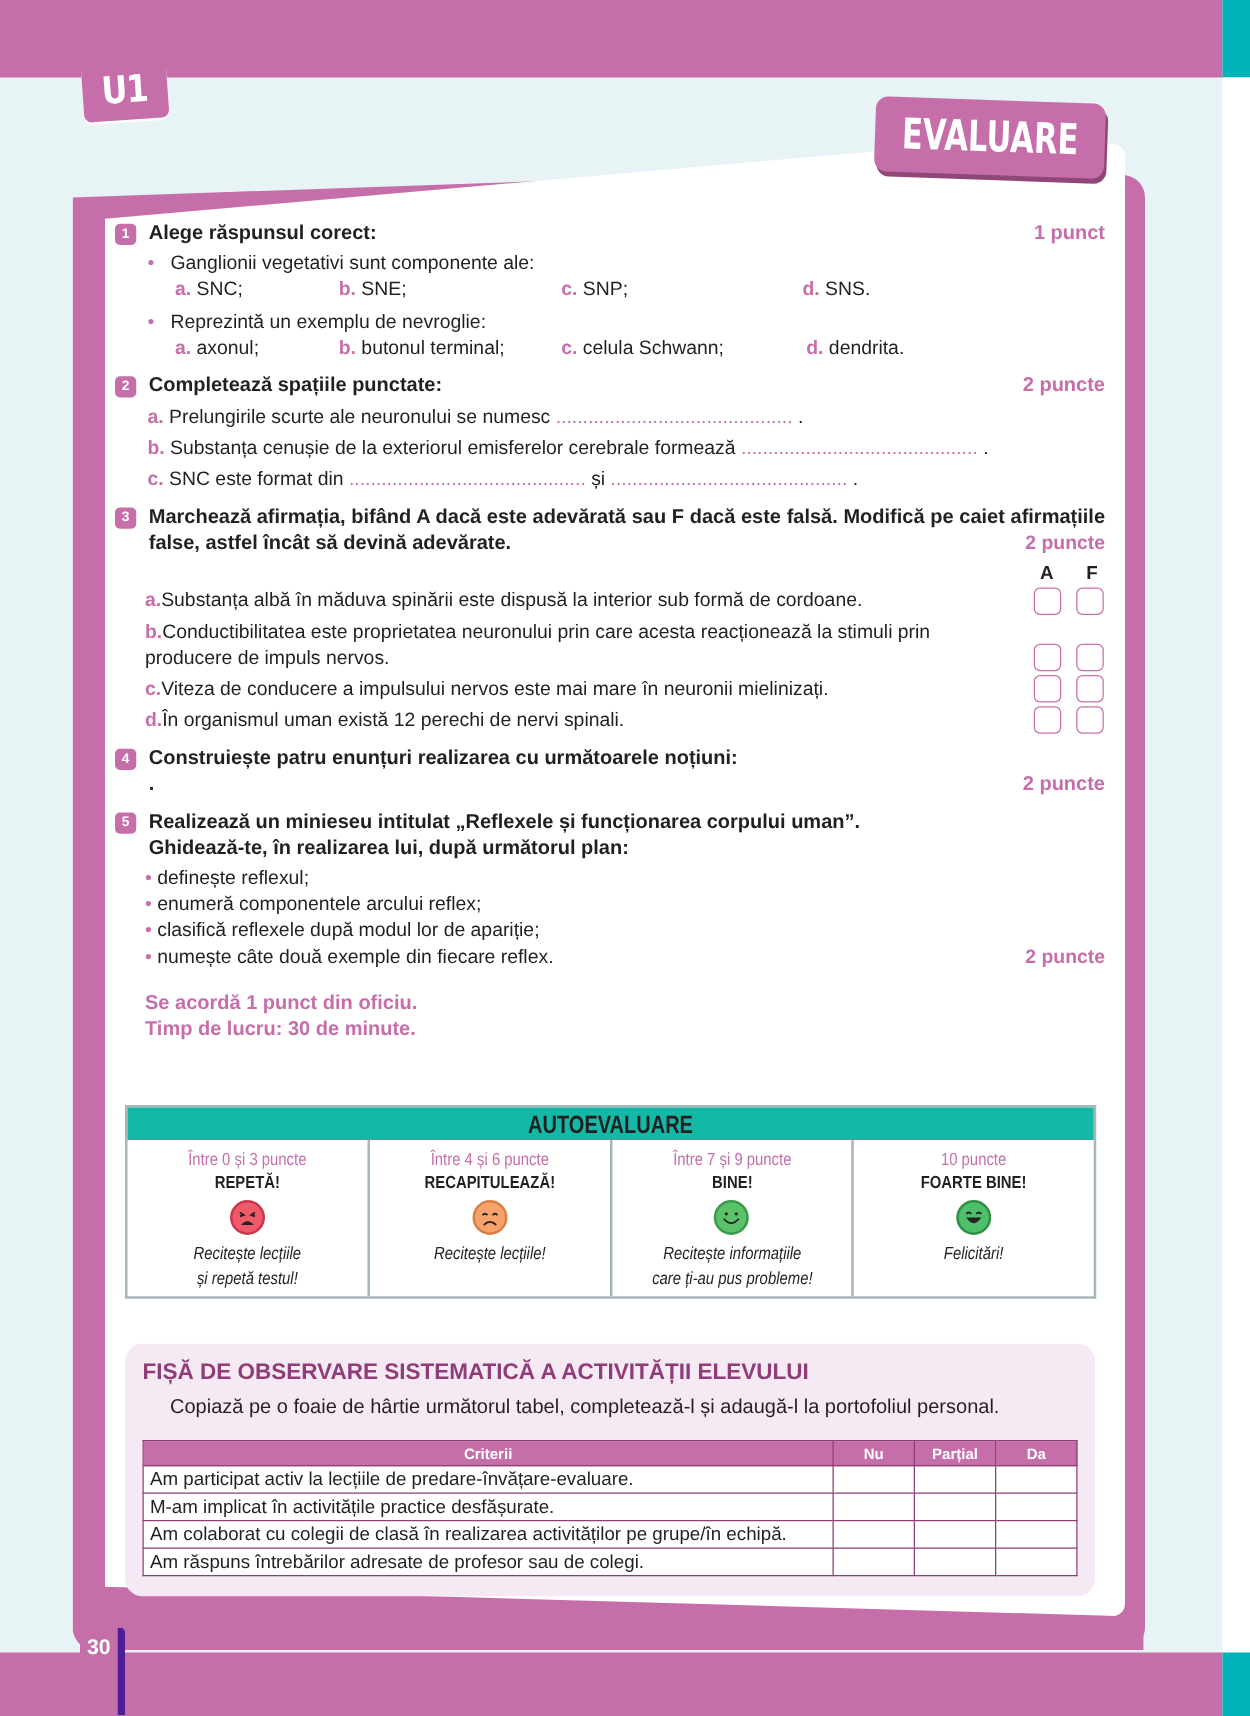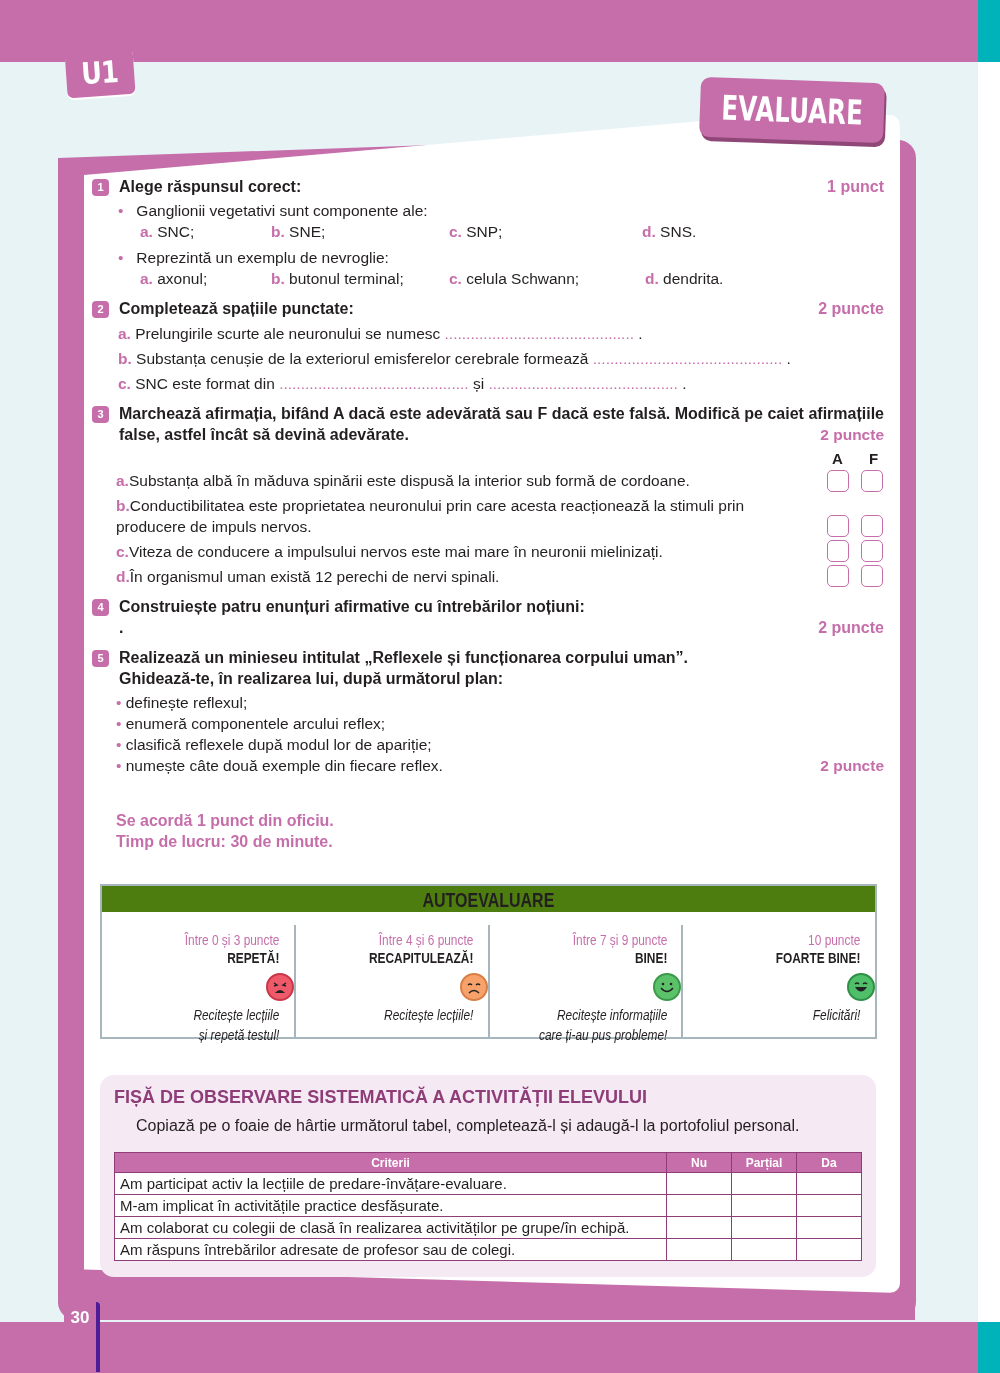--- a/index.html
+++ b/index.html
@@ -33,42 +33,42 @@
   .bullet { color: #c66eaa; }
   .opt-row { display: flex; padding-left: 48px; }
   .opt { white-space: nowrap; }
   .fill-row { padding-left: 26px; margin-top: 4px; }
   .dots { color: #c66eaa; letter-spacing: 0; }
 
   .af-hdr { position: absolute; left: 832px; top: 450px; font-weight: bold; font-size: 15px; }
   .af-hdr span { position: absolute; }
   .cb { position: absolute; width: 22px; height: 22px; border: 1.5px solid #c66eaa; border-radius: 5px; background: #fff; }
 
-  .footer-note { position: absolute; left: 116px; top: 810px; color: #c66eaa; font-weight: bold; font-size: 16px; line-height: 21px; }
+  .footer-note { position: absolute; left: 116px; top: 792px; color: #c66eaa; font-weight: bold; font-size: 16px; line-height: 21px; }
 
   .auto { position: absolute; left: 100px; top: 884px; width: 777px; height: 155px; border: 2px solid #a7b6bd; background: #fff; }
-  .auto-title { height: 26px; background: #4d7c0f; text-align: center; font-weight: bold; font-size: 20px; line-height: 28px; }
+  .auto-title { height: 26px; background: #14b8a6; text-align: center; font-weight: bold; font-size: 20px; line-height: 28px; }
   .auto-title span { display: inline-block; transform: scaleX(0.8); }
   .auto-cols { display: flex; height: 125px; }
-  .auto-col { flex: 1; border-right: 2px solid #a7b6bd; text-align: right; padding-top: 6px; margin-top: 13px; }
+  .auto-col { flex: 1; border-right: 2px solid #a7b6bd; text-align: center; padding-top: 6px; }
   .auto-col:last-child { border-right: none; }
   .a-range { color: #c66eaa; font-size: 14px; line-height: 18px; transform: scaleX(0.85); }
   .a-verdict { font-weight: bold; font-size: 14px; line-height: 19px; transform: scaleX(0.85); }
   .a-msg { font-style: italic; font-size: 14px; line-height: 20px; transform: scaleX(0.85); }
   .face { display: inline-block; width: 28px; height: 28px; border-radius: 50%; margin: 5px 0 4px; border: 2px solid; position: relative; }
 
   .fisa { position: absolute; left: 100px; top: 1075px; width: 776px; height: 202px; background: #f5eaf4; border-radius: 14px; }
   .fisa-title { position: absolute; left: 14px; top: 12px; color: #8f3d78; font-weight: bold; font-size: 18px; }
   .fisa-sub { position: absolute; left: 36px; top: 42px; font-size: 16px; }
   .fisa-table { position: absolute; left: 14px; top: 77px; width: 748px; border-collapse: collapse; font-size: 15px; background: #fff; }
   .fisa-table th { background: #c66eaa; color: #fff; font-weight: bold; height: 20px; border: 1.5px solid #8f3d78; font-size: 12px; }
   .fisa-table td { border: 1.5px solid #8f3d78; height: 22px; padding-left: 5px; }
   .fisa-table td.cell { width: 65px; }
 
-  .page-num { position: absolute; left: 64px; top: 1302px; width: 36px; height: 70px; background: #c66eaa; border-radius: 4px 4px 0 0; color: #fff; font-weight: bold; font-size: 17px; text-align: center; padding-top: 6px; border-right: 4px solid #4c1d95; }
+  .page-num { position: absolute; left: 64px; top: 1302px; width: 36px; height: 70px; background: #c66eaa; border-radius: 4px 4px 0 0; color: #fff; font-weight: bold; font-size: 17px; text-align: center; padding-top: 6px; border-right: 6px solid #4c1d95; }
 </style>
 </head>
 <body>
 
 <div class="top-band"></div>
 <div class="top-teal"></div>
 <div class="right-strip"></div>
 <div class="bottom-band"></div>
 <div class="bottom-teal"></div>
 
@@ -139,21 +139,21 @@
       <div><span class="pink">a.</span><span>Substanța albă în măduva spinării este dispusă la interior sub formă de cordoane.</span></div>
       <div style="margin-top:4px"><span class="pink">b.</span><span>Conductibilitatea este proprietatea neuronului prin care acesta reacționează la stimuli prin producere de impuls nervos.</span></div>
       <div style="margin-top:4px"><span class="pink">c.</span><span>Viteza de conducere a impulsului nervos este mai mare în neuronii mielinizați.</span></div>
       <div style="margin-top:4px"><span class="pink">d.</span><span>În organismul uman există 12 perechi de nervi spinali.</span></div>
     </div>
   </div>
 
   <div style="margin-top:9px;">
     <div class="q-head">
       <span class="q-num">4</span>
-      <span>Construiește patru enunțuri afirmative cu întrebărilor noțiuni:</span>
+      <span>Construiește patru enunțuri realizarea cu următoarele noțiuni:</span>
     </div>
     <div class="q-head" style="padding-left:27px;">
         <span>.</span>
       <span class="points">2 puncte</span>
     </div>
   </div>
 
   <div style="margin-top:9px;">
     <div class="q-head">
       <span class="q-num">5</span>

